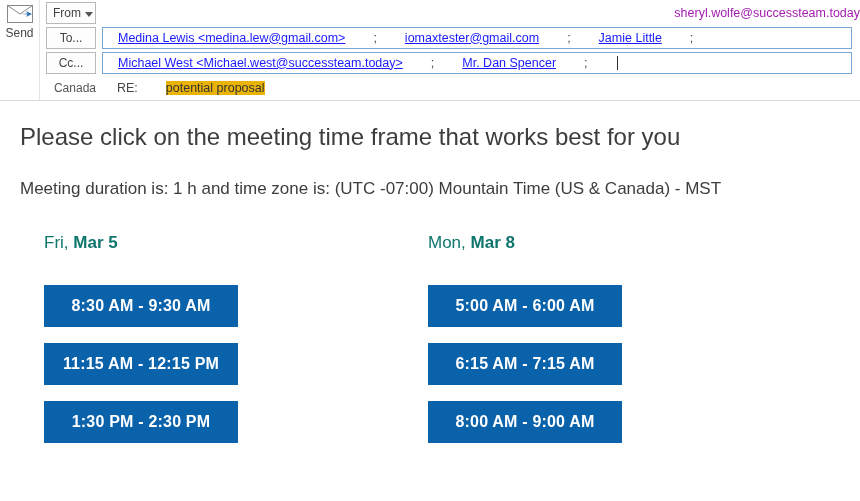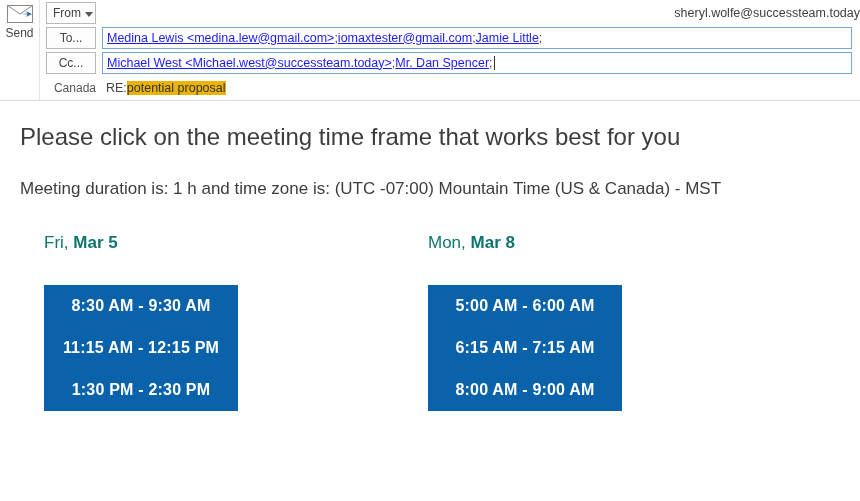--- a/index.html
+++ b/index.html
@@ -10,38 +10,38 @@
     .send-col { width:40px; display:flex; flex-direction:column; align-items:center; justify-content:flex-start; padding-top:4px; border-right:1px solid #e4e4e4; }
     .send-icon { width:28px; height:20px; margin-bottom:2px; display:flex; align-items:center; justify-content:center; }
     .send-lbl { font-size:12px; color:#444; }
     .rows { flex:1; display:flex; flex-direction:column; }
     .row { display:flex; align-items:center; height:25px;justify-content:space-between; }
     .row + .row {}
     .lbl-btn { width:50px; height:22px; margin:1px 6px 1px 6px; background:#fdfdfd; border:1px solid #b9b9b9; font-size:12px; color:#444; display:flex; align-items:center; justify-content:center; cursor:pointer; font-family:inherit; }
     .lbl-btn.from { justify-content:space-between; padding:0 4px 0 6px; }
     .chev { margin-left:4px; }
     .static-lbl { width:62px; text-align:right; font-size:12px; color:#555; padding-right:6px; }
-    .from-val { font-size:12.5px; color:#404040; padding-left:4px; }
-    .inp { flex:1; height:22px; margin:1px 8px 1px 0; border:1px solid #7aa6d6; padding:0 4px; font-family:inherit; font-size:12.5px; color:#1a1aff; background:#fff; display:flex; align-items:center; overflow:hidden; white-space:nowrap; }
+    .from-val { font-size:12.5px; color:#a21caf; padding-left:4px; }
+    .inp { flex:1; height:22px; margin:1px 8px 1px 0; border:1px solid #7aa6d6; padding:0 15px; font-family:inherit; font-size:12.5px; color:#1a1aff; background:#fff; display:flex; align-items:center; overflow:hidden; white-space:nowrap;gap:28px; }
     .inp.subject { border:none; color:#333; }
     .addr { text-decoration:underline; cursor:pointer; }
     .sep { color:#444; text-decoration:none; }
     .cursor { display:inline-block; width:0; border-left:1px solid #333; height:14px; vertical-align:middle; margin-left:1px; }
     .hl { background:#eab308; }
     .subj-pre { color:#444; }
 
     
     .body { padding:22px 20px 0 20px; }
     .prompt { font-size:24px; color:#3d3d3d; font-weight:400; margin-bottom:28px; }
     .meta { font-size:17px; color:#3d3d3d; font-weight:400; margin-bottom:34px; }
     .cols { display:flex; gap:190px; padding-left:24px; }
     .day-hdr { font-size:17px; color:#0f766e; margin-bottom:32px; }
     .day-hdr .wk { font-weight:400; }
     .day-hdr .dt { font-weight:700; }
-    .slots { display:flex; flex-direction:column; }
+    .slots { display:flex; flex-direction:column; gap:16px; }
     .slot { width:194px; height:42px; background:#0a62ab; color:#fff; font-size:16px; font-weight:600; border:none; display:flex; align-items:center; justify-content:center; cursor:pointer; font-family:inherit; letter-spacing:.2px; }
   </style>
 </head>
 <body>
 
 <div class="hdr">
   <div class="send-col">
     <div class="send-icon">
       <svg width="26" height="18" viewBox="0 0 26 18">
         <rect x="0.5" y="0.5" width="25" height="17" fill="#fff" stroke="#888"></rect>

